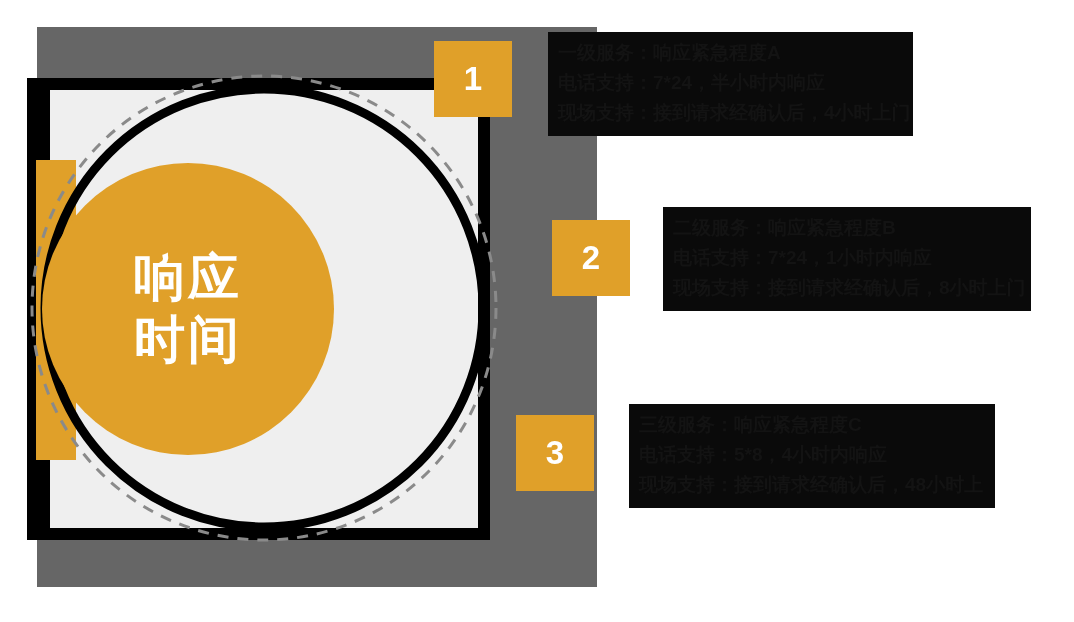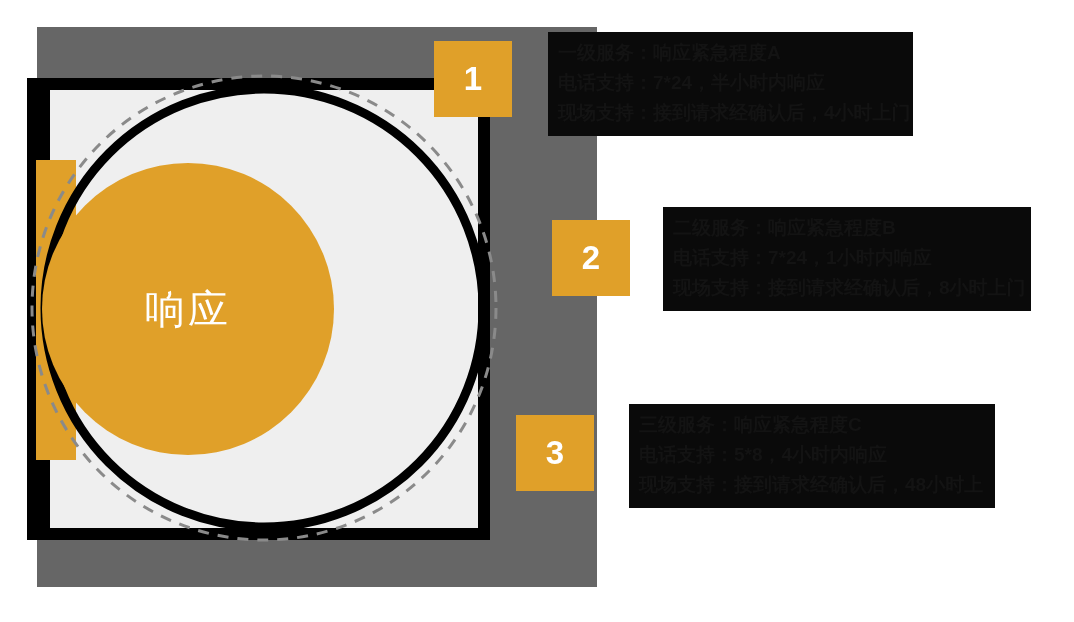--- a/index.html
+++ b/index.html
@@ -67,22 +67,22 @@
     height: 292px;
     border-radius: 50%;
     background: #e0a029;
     display: flex;
     flex-direction: column;
     align-items: center;
     justify-content: center;
   }
   .disc-line {
     color: #ffffff;
-    font-size: 40px;
-    font-weight: normal;
+    font-size: 51px;
+    font-weight: bold;
     line-height: 1.22;
     letter-spacing: 3px;
   }
 
   
   .badge {
     position: absolute;
     width: 78px;
     height: 76px;
     background: #e0a029;
@@ -128,20 +128,21 @@
 
   <div class="orange-left-bar"></div>
 
   <svg class="ring-svg" viewBox="0 0 620 622">
     <circle cx="264" cy="308" r="232" fill="none" stroke="#8a8a8a" stroke-width="3" stroke-dasharray="11 9"></circle>
     <circle cx="264" cy="308" r="219" fill="none" stroke="#000000" stroke-width="9"></circle>
   </svg>
 
   <div class="orange-disc">
     <div class="disc-line">响应</div>
+    <div class="disc-line">时间</div>
   </div>
 
   <div class="badge badge-1">1</div>
   <div class="badge badge-2">2</div>
   <div class="badge badge-3">3</div>
 
   <div class="text-block block-1">
     <div class="line">一级服务：响应紧急程度A</div>
     <div class="line">电话支持：7*24，半小时内响应</div>
     <div class="line">现场支持：接到请求经确认后，4小时上门</div>

